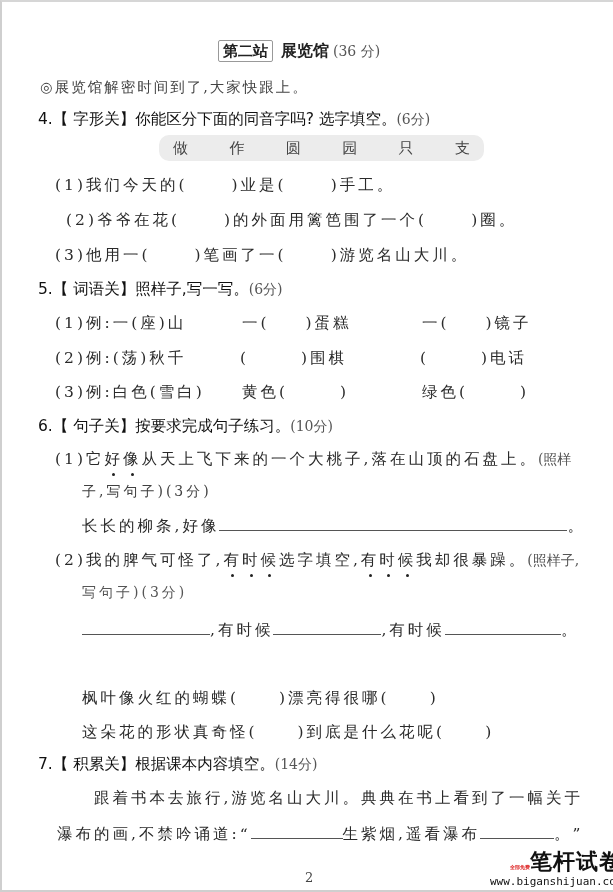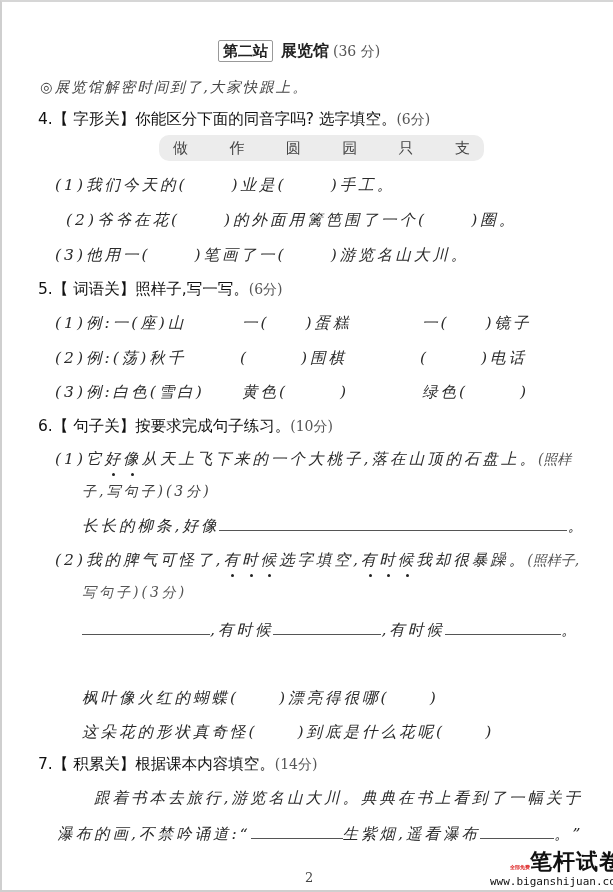--- a/index.html
+++ b/index.html
@@ -3,21 +3,21 @@
   <meta charset="utf-8">
   <style>
     * { margin: 0; padding: 0; box-sizing: border-box; }
     html, body { width: 613px; height: 892px; background: #ffffff; overflow: hidden; }
     body { position: relative; font-family: "DejaVu Serif", "Liberation Serif", serif; color: #222; }
     .page {
       position: absolute; left: 0; top: 0; width: 613px; height: 892px;
       border-left: 2px solid #cfcfcf; border-top: 2px solid #d6d6d6; border-bottom: 2px solid #cfcfcf;
     }
     .abs { position: absolute; white-space: nowrap; }
-    .serif { font-family: "DejaVu Serif", "Liberation Serif", serif; font-size: 15.5px; letter-spacing: 3px; color: #2a2a2a; font-style: italic; }
+    .serif { font-family: "DejaVu Serif", "Liberation Serif", serif; font-size: 15.5px; letter-spacing: 3px; color: #2a2a2a; }
     .pts { font-family: "DejaVu Serif", "Liberation Serif", serif; color: #555; font-size: 14px; letter-spacing: 0; }
 
     
     .station-box {
       display: inline-block; border: 1.5px solid #999; border-radius: 2px; padding: 0 4px;
       font-family: "DejaVu Sans", "Liberation Sans", sans-serif; font-weight: bold; font-size: 15px; color: #222;
       line-height: 20px; margin-right: 8px;
     }
     .station-name { font-family: Liberation Serif, serif; font-weight: bold; font-size: 16px; color: #222; }
     .station-pts { font-family: "DejaVu Serif", "Liberation Serif", serif; font-size: 14px; color: #555; margin-left: 4px; }

